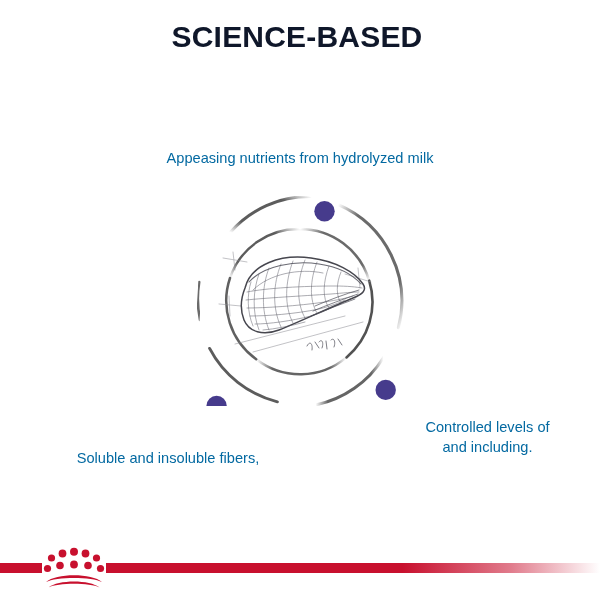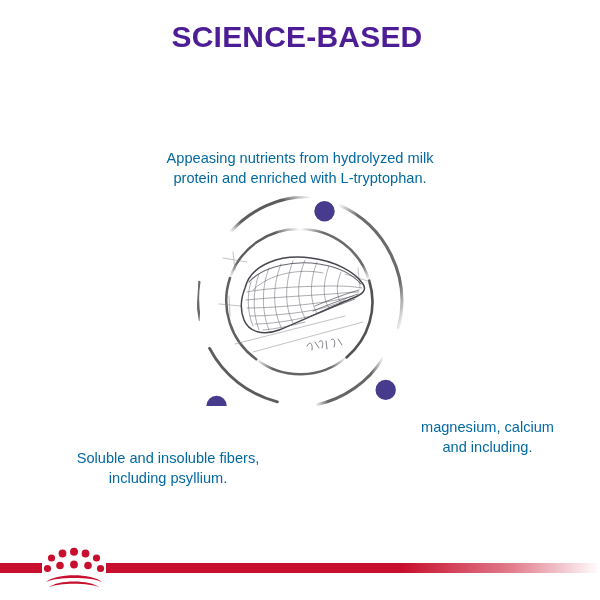--- a/index.html
+++ b/index.html
@@ -27,21 +27,21 @@
   .headline {
     position: absolute;
     top: 18px;
     left: 0;
     width: 594px;
     text-align: center;
     font-weight: bold;
     font-size: 30px;
     line-height: 37px;
     letter-spacing: 0.2px;
-    color: #4c1d95;
+    color: #0f172a;
   }
   .headline .hl-line {
     display: block;
     white-space: nowrap;
   }
 
   
   .caption {
     position: absolute;
     color: #0369a1;
@@ -92,30 +92,28 @@
 <body>
 
 <div class="page">
 
   <div class="headline">
     <span class="hl-line">SCIENCE-BASED</span>
   </div>
 
   <div class="caption caption-top">
     <span class="cap-line">Appeasing nutrients from hydrolyzed milk</span>
-    <span class="cap-line">protein and enriched with L-tryptophan.</span>
   </div>
 
   <div class="caption caption-bottom-left">
     <span class="cap-line">Soluble and insoluble fibers,</span>
-    <span class="cap-line">including psyllium.</span>
   </div>
 
   <div class="caption caption-bottom-right">
-    <span class="cap-line">magnesium, calcium</span>
+    <span class="cap-line">Controlled levels of</span>
     <span class="cap-line">and including.</span>
   </div>
 
   <div class="diagram">
     <svg width="210" height="210" viewBox="0 0 210 210" xmlns="http://www.w3.org/2000/svg">
       <defs>
 
         <linearGradient id="fadeA" x1="0" y1="0" x2="1" y2="0">
           <stop offset="0%" stop-color="#4a4a4a" stop-opacity="0"></stop>
           <stop offset="18%" stop-color="#4a4a4a" stop-opacity="0.85"></stop>

